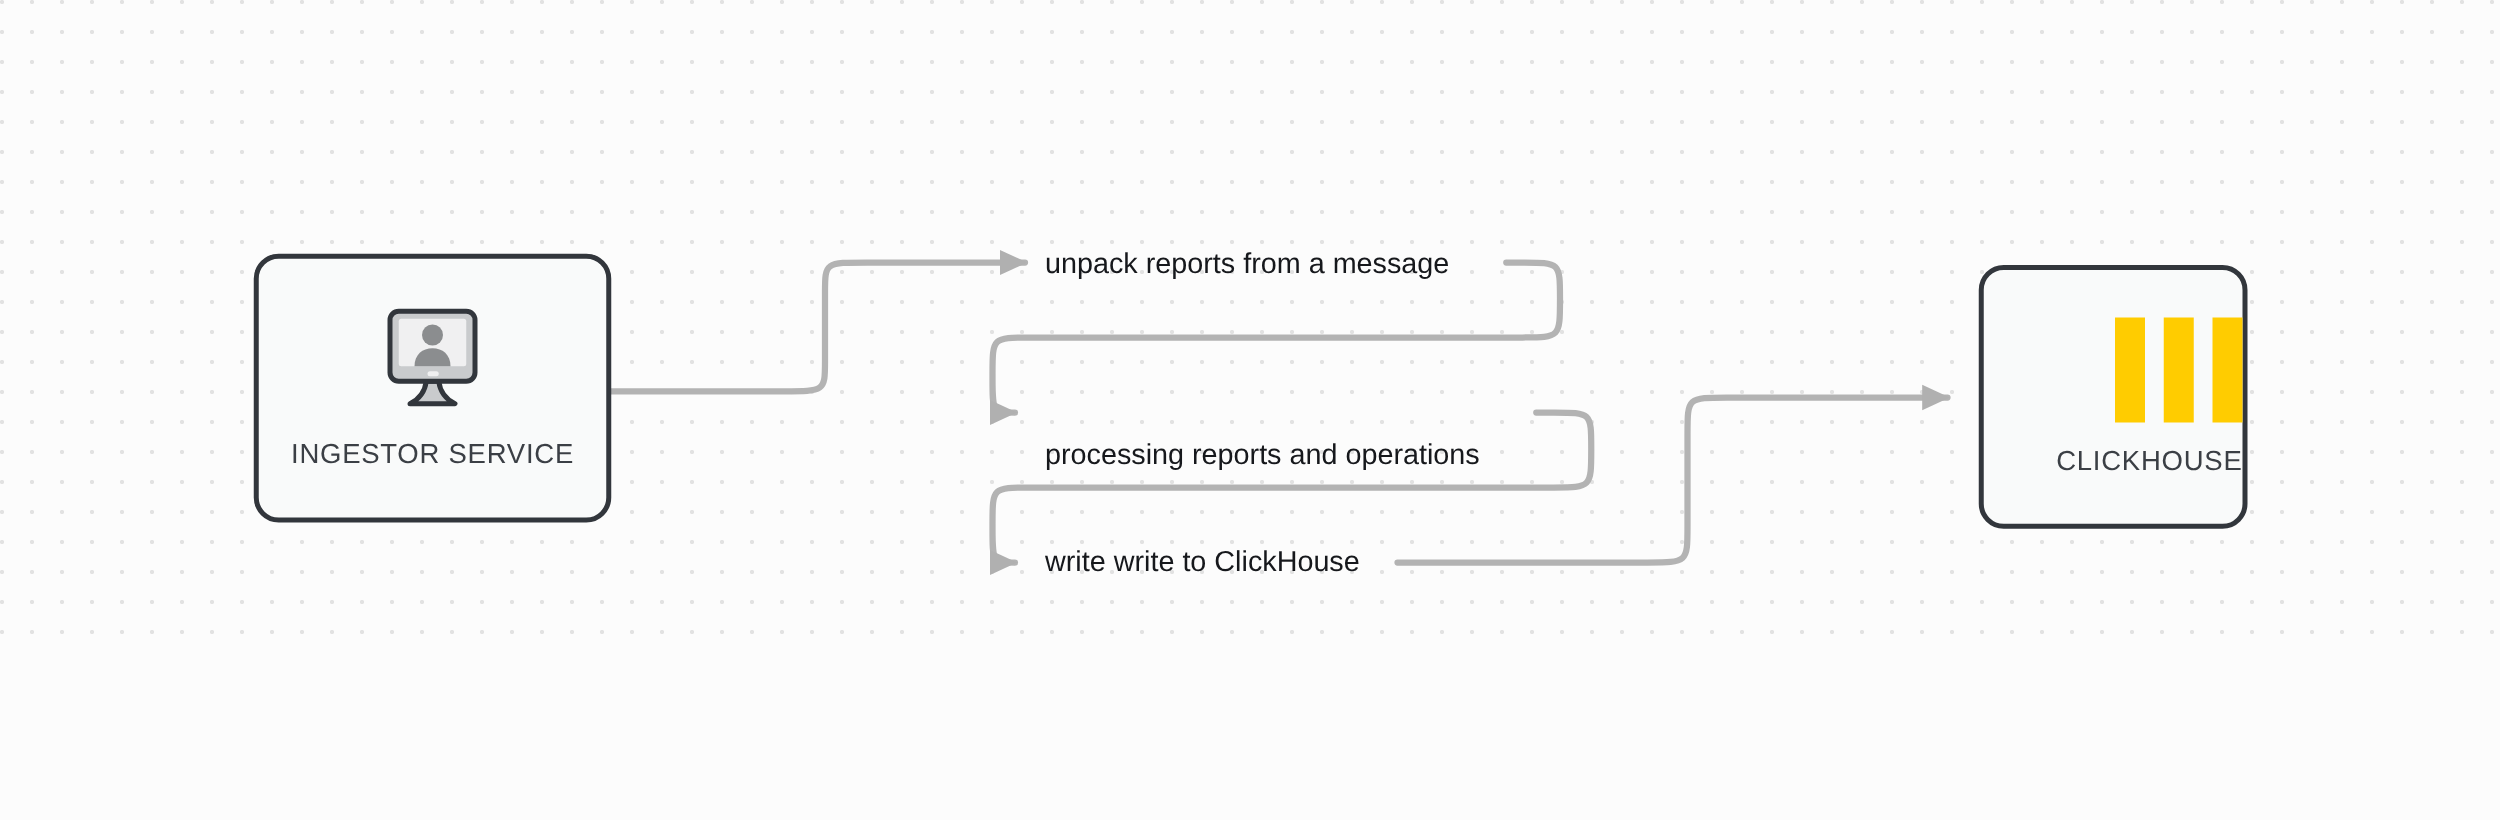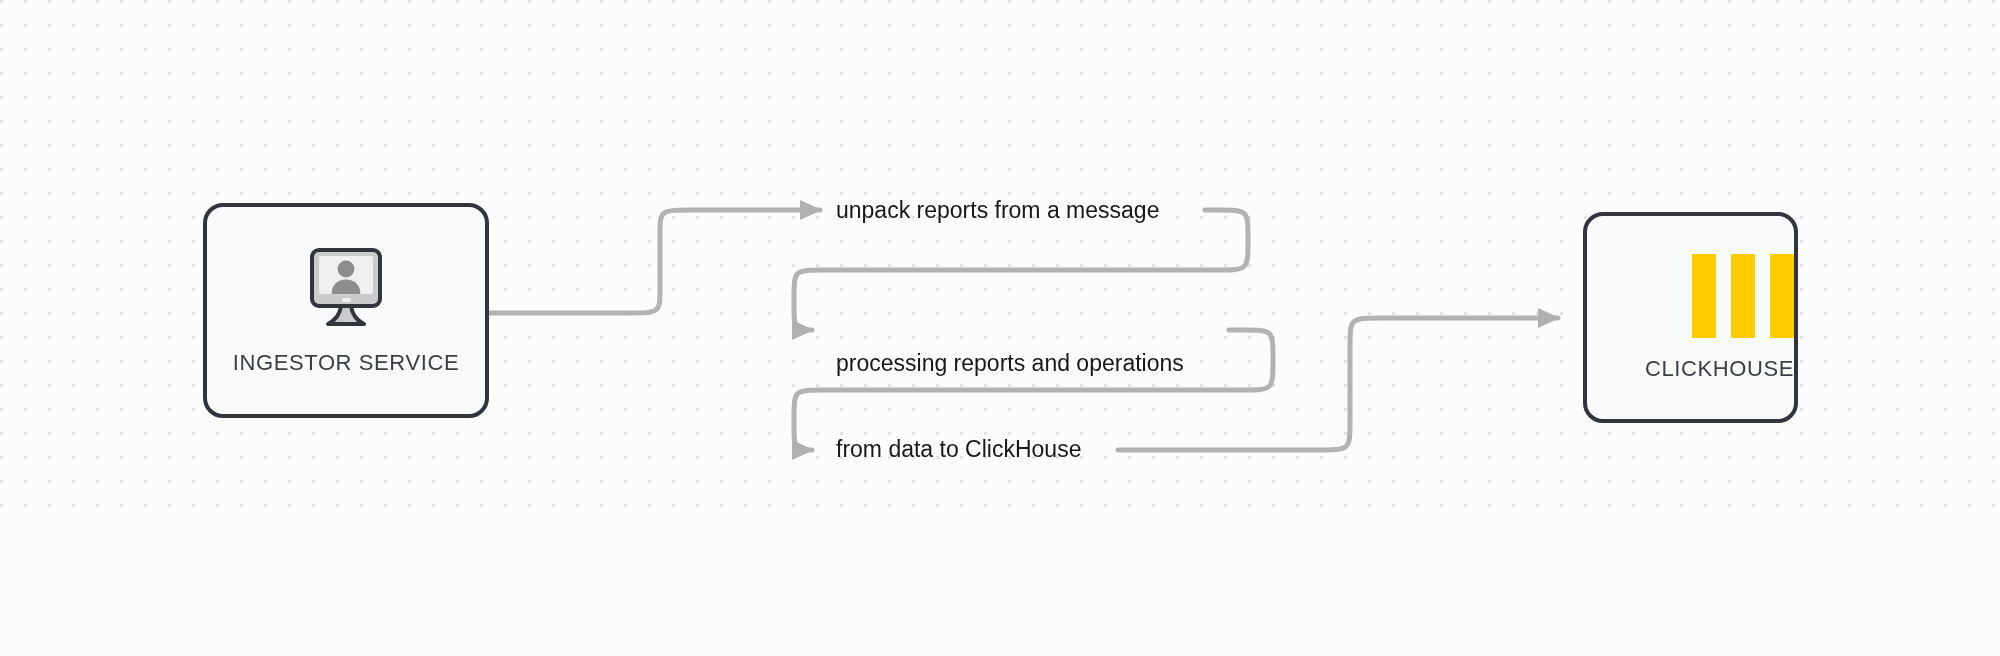--- a/index.html
+++ b/index.html
@@ -146,21 +146,21 @@
                L 1350 347
                C 1350 318 1350 318 1382 318
                L 1558 318" marker-end="url(#arrowhead)"></path>
     </g>
   </svg>
 
   <div class="edge-label" id="edge-label-0">unpack reports from a message</div>
 
   <div class="edge-label" id="edge-label-1">processing reports and operations</div>
 
-  <div class="edge-label" id="edge-label-2">from data to ClickHouse</div>
+  <div class="edge-label" id="edge-label-2">write write to ClickHouse</div>
 
   <div class="node" id="node-ingestor">
 
     <div class="node-icon">
       <svg width="96" height="84" viewBox="0 0 96 84" xmlns="http://www.w3.org/2000/svg">
 
         <path d="M 30 78 C 38 74 42 68 43 60 L 53 60 C 54 68 58 74 66 78 Z" fill="#c9cbcd" stroke="#32363c" stroke-width="4" stroke-linejoin="round"></path>
 
         <rect x="14" y="4" width="68" height="56" rx="7" ry="7" fill="#c9cbcd" stroke="#32363c" stroke-width="4"></rect>
 

